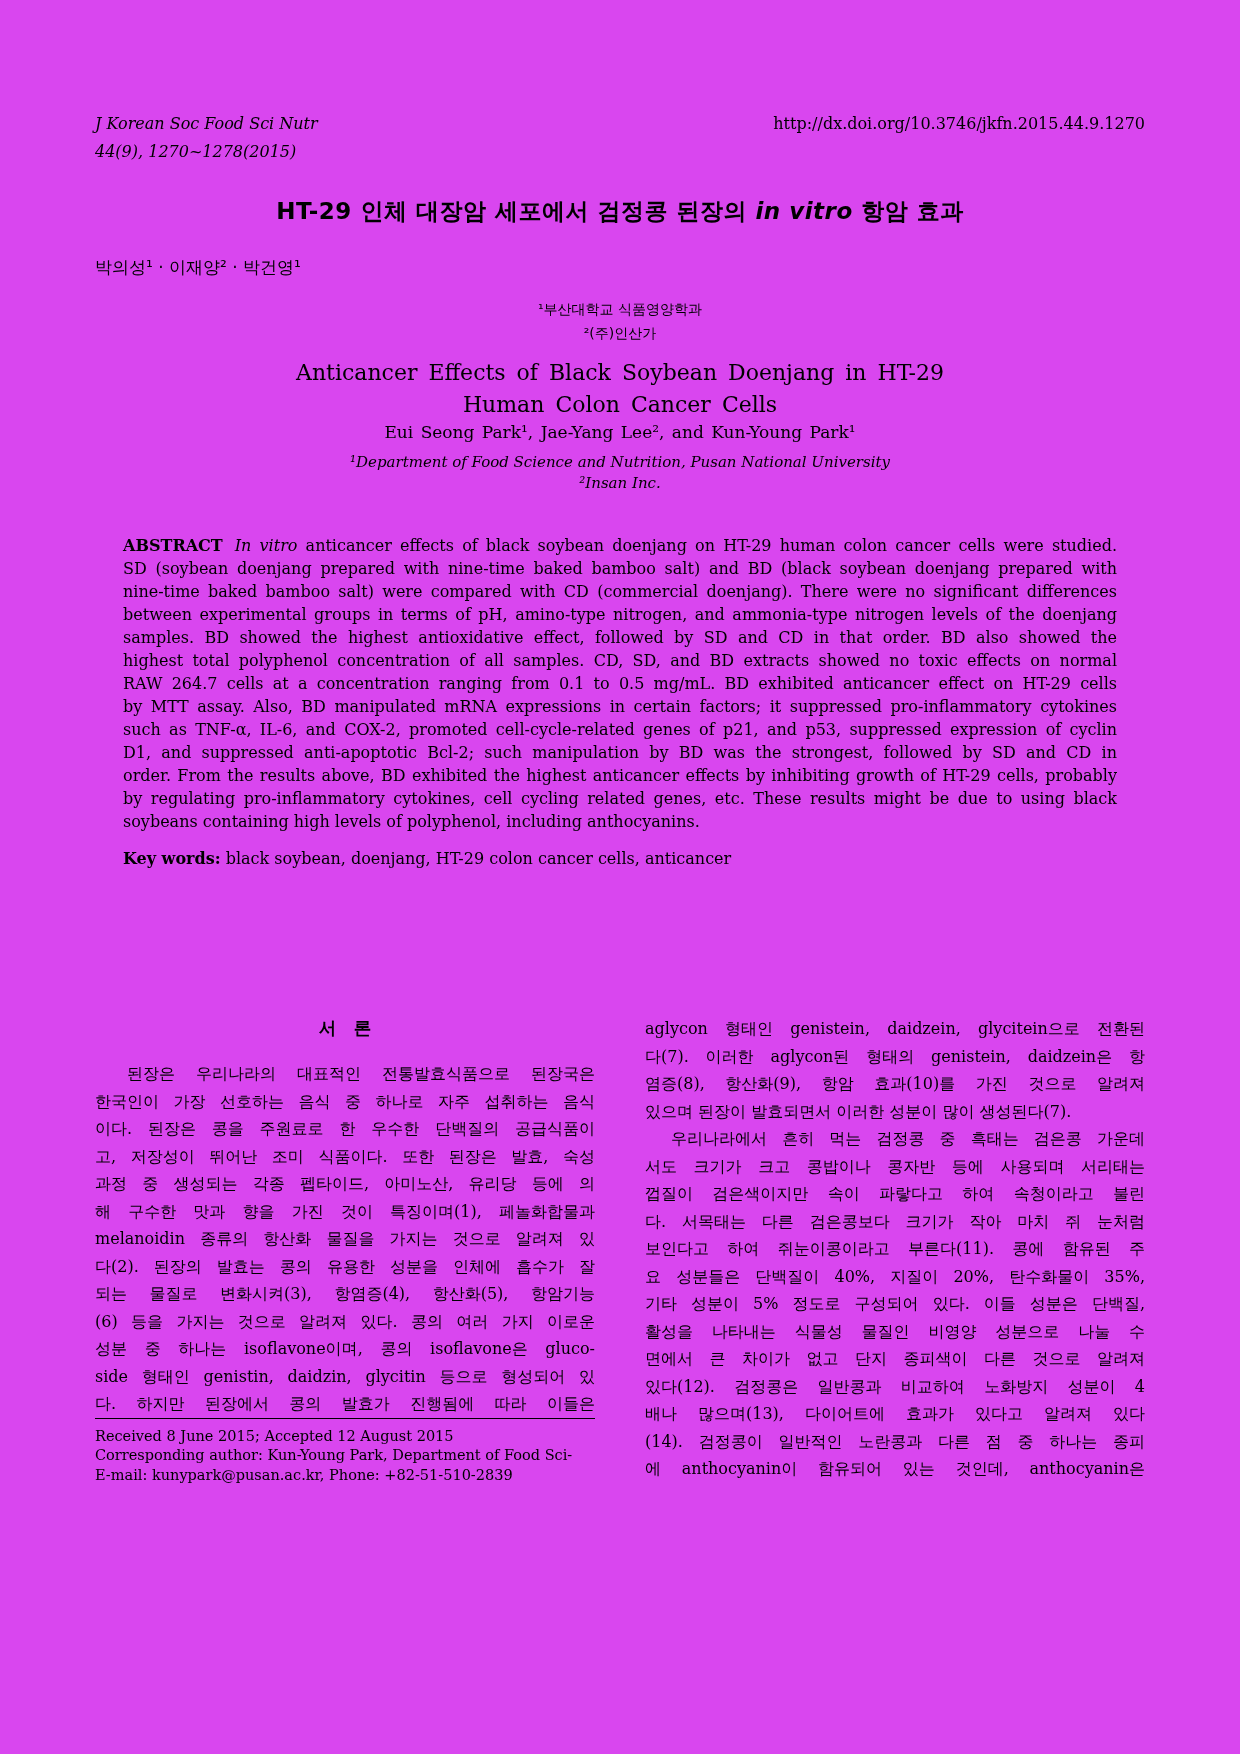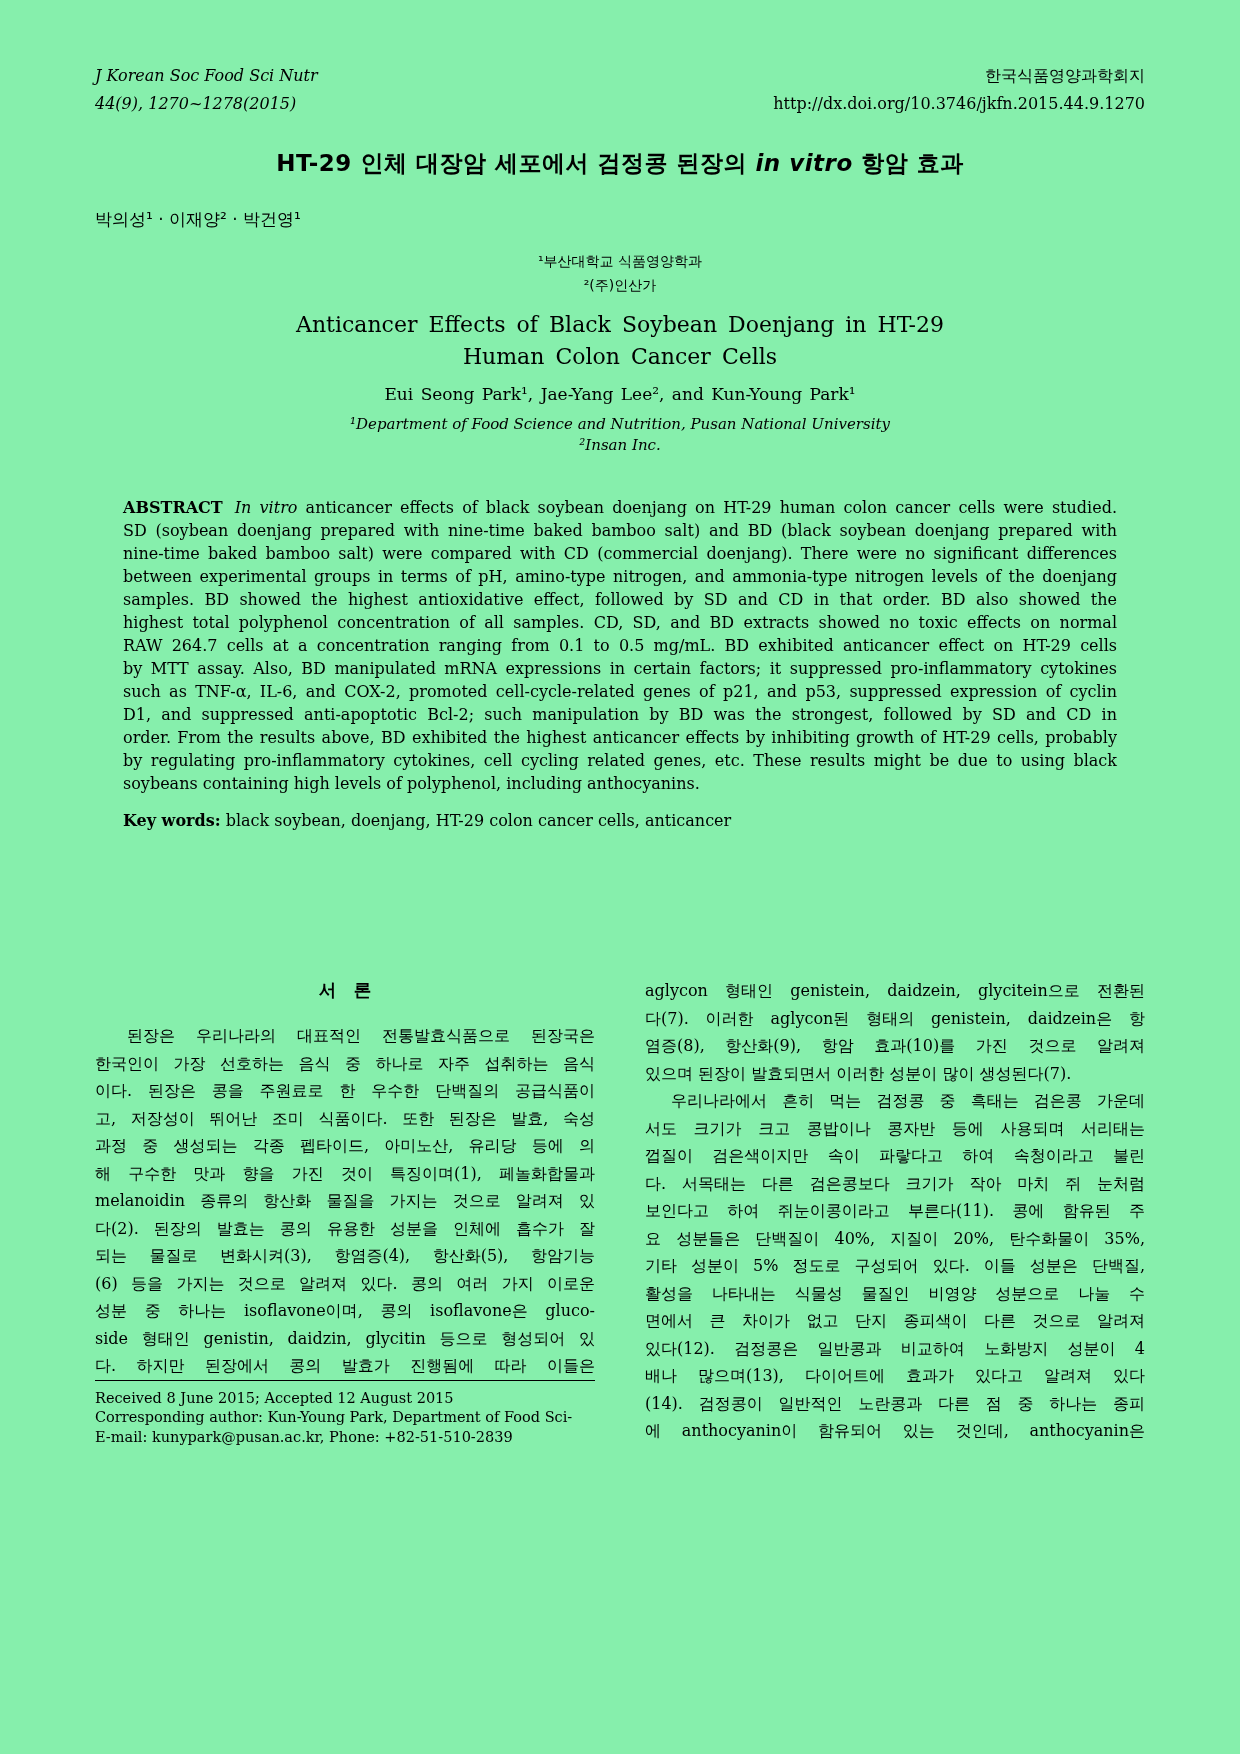--- a/index.html
+++ b/index.html
@@ -1,39 +1,39 @@
 <!DOCTYPE html>
 <html><head>
 <meta charset="utf-8">
 <style>
   html,body { margin:0; padding:0; background:#ffffff; }
   .page {
     position:relative; width:1240px; height:1754px; margin:0 auto;
-    background:#86efac; color:#000; overflow:hidden; box-sizing:border-box;
-    padding:62px 95px 0 95px;
+    background:#d946ef; color:#000; overflow:hidden; box-sizing:border-box;
+    padding:110px 95px 0 95px;
     font-family:"DejaVu Serif","Liberation Serif",serif;
   }
   
   .masthead { display:flex; justify-content:space-between; align-items:flex-start; font-size:16px; line-height:28px; }
   .masthead-left { font-style:italic; }
   .masthead-right { text-align:right; }
   .doi { font-style:normal; }
   
   .title-kr {
     margin-top:30px; text-align:center; font-weight:bold; font-size:23px; line-height:31px;
     font-family:"DejaVu Sans","Liberation Sans",sans-serif; letter-spacing:0.5px;
   }
   .title-kr i { font-style:italic; }
   .authors-kr { margin-top:28px; text-align:left; font-size:17px; line-height:24px;
     font-family:"DejaVu Sans","Liberation Sans",sans-serif; }
   .affils-kr { margin-top:18px; text-align:center; font-size:14px; line-height:24px;
     font-family:"DejaVu Sans","Liberation Sans",sans-serif; }
   
   .title-en { margin-top:12px; text-align:center; font-size:22px; line-height:32px; word-spacing:4px; }
-  .authors-en { margin-top:10px; text-align:center; font-size:17px; line-height:23px; word-spacing:2px; }
+  .authors-en { text-align:center; font-size:17px; line-height:23px; word-spacing:2px; }
   .affils-en { margin-top:8px; text-align:center; font-size:15px; line-height:21px; font-style:italic; }
   
   .abstract { margin:40px 28px 0 28px; font-size:16px; line-height:23px; }
   .abstract b { margin-right:12px; }
   .keywords { margin:14px 28px 0 28px; font-size:16px; line-height:23px; }
   
   .tl { text-align:justify; text-align-last:justify; }
   .tl.end { text-align-last:left; }
   
   .intro { margin-top:145px; display:flex; gap:50px; }
@@ -51,21 +51,20 @@
 <body>
 
 <div class="page">
 
   <div class="masthead">
     <div class="masthead-left">
       <div>J Korean Soc Food Sci Nutr</div>
       <div>44(9), 1270~1278(2015)</div>
     </div>
     <div class="masthead-right">
-      <div>한국식품영양과학회지</div>
       <div class="doi">http://dx.doi.org/10.3746/jkfn.2015.44.9.1270</div>
     </div>
   </div>
 
   <h1 class="title-kr" style="margin:30px 0 0 0;">
     <span>HT-29 인체 대장암 세포에서 검정콩 된장의 </span><i>in vitro</i><span> 항암 효과</span>
   </h1>
 
   <div class="authors-kr">박의성¹ · 이재양² · 박건영¹</div>
 

